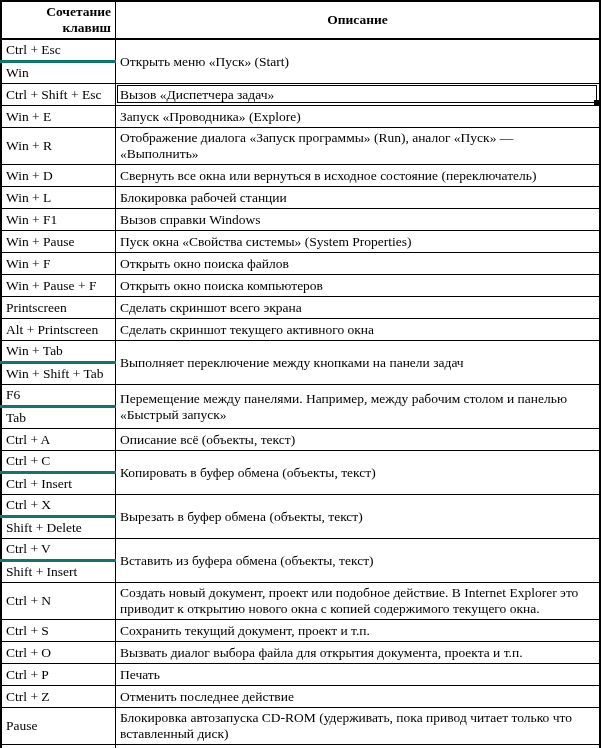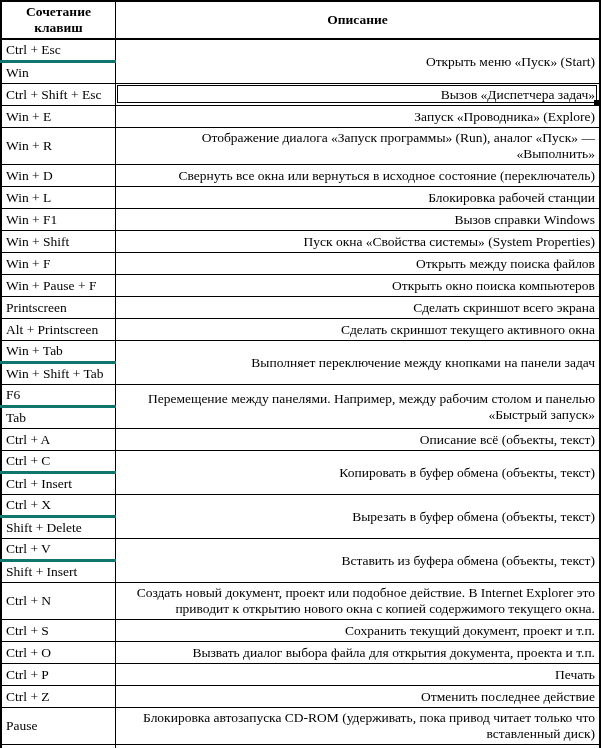--- a/index.html
+++ b/index.html
@@ -35,42 +35,42 @@
   table.shortcuts {
     border: 2px solid #000000;
   }
   table.shortcuts thead th {
     border-bottom: 2px solid #000000;
     font-weight: bold;
     height: 20px;
   }
   th.col-keys {
     width: 105px;
-    text-align: center;
+    text-align: right;
   }
   th.col-desc {
     text-align: center;
   }
   tbody tr {
     height: 22px;
     padding-left: 16px;
   }
   td.key-cell {
     text-align: left;
     white-space: nowrap;
   }
   
   td.key-cell.group-top {
     border-bottom: 1px solid #a6a6a6;
   }
   td.key-cell.group-bottom {
     border-top: 3px solid #0f766e;
   }
   td.desc-cell {
-    text-align: right;
+    text-align: left;
   }
   
   td.desc-cell.selected {
     position: relative;
   }
   .sel-frame {
     position: absolute;
     left: 1px;
     right: 2px;
     top: 1px;
@@ -127,26 +127,26 @@
         </tr>
         <tr>
           <td class="key-cell">Win + L</td>
           <td class="desc-cell"><span>Блокировка рабочей станции</span></td>
         </tr>
         <tr>
           <td class="key-cell">Win + F1</td>
           <td class="desc-cell"><span>Вызов справки Windows</span></td>
         </tr>
         <tr>
-          <td class="key-cell">Win + Shift</td>
+          <td class="key-cell">Win + Pause</td>
           <td class="desc-cell"><span>Пуск окна «Свойства системы» (System Properties)</span></td>
         </tr>
         <tr>
           <td class="key-cell">Win + F</td>
-          <td class="desc-cell"><span>Открыть между поиска файлов</span></td>
+          <td class="desc-cell"><span>Открыть окно поиска файлов</span></td>
         </tr>
         <tr>
           <td class="key-cell">Win + Pause + F</td>
           <td class="desc-cell"><span>Открыть окно поиска компьютеров</span></td>
         </tr>
         <tr>
           <td class="key-cell">Printscreen</td>
           <td class="desc-cell"><span>Сделать скриншот всего экрана</span></td>
         </tr>
         <tr>

